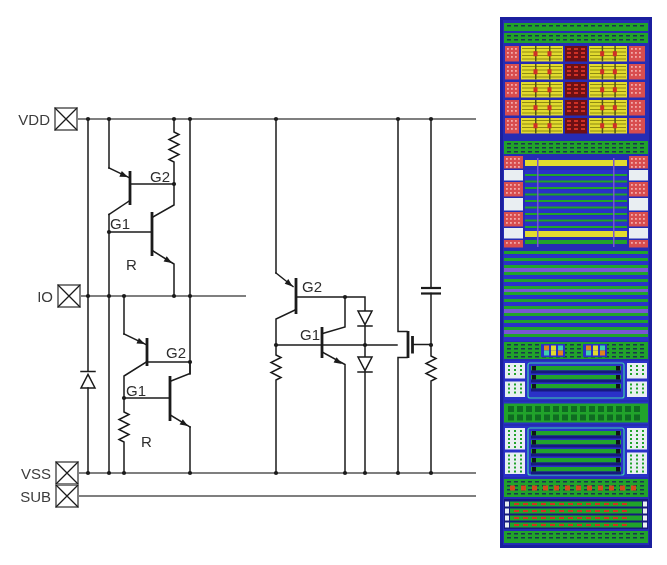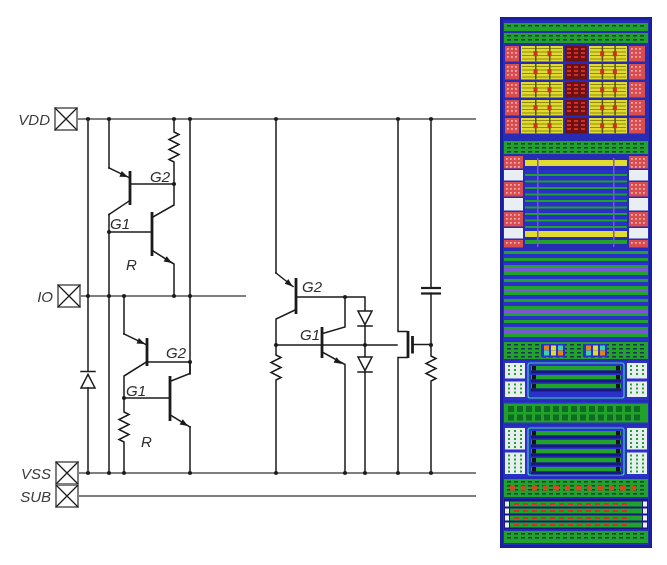--- a/index.html
+++ b/index.html
@@ -1,16 +1,16 @@
 <!DOCTYPE html>
 <html style="--wire: #1b1b1b; --rail: #7f7f7f;"><head>
 <meta charset="utf-8">
 <style>
   html,body{margin:0;padding:0;background:#ffffff;}
-  #stage{position:relative;width:667px;height:565px;background:#ffffff;overflow:hidden;font-style:italic;}
+  #stage{position:relative;width:667px;height:565px;background:#ffffff;overflow:hidden;}
   svg{display:block;}
   text{font-family:"Liberation Sans","DejaVu Sans",sans-serif;}
   .w{stroke:var(--wire,#1b1b1b);stroke-width:1.5;fill:none;stroke-linecap:square;}
   .bar{stroke:var(--wire,#1b1b1b);stroke-width:2.8;fill:none;stroke-linecap:butt;}
   .rail{stroke:var(--rail,#818181);stroke-width:2.2;fill:none;}
   .tbox{stroke:var(--rail,#6f6f6f);stroke-width:2;fill:#ffffff;}
   .tx{stroke:var(--wire,#1b1b1b);stroke-width:1.3;fill:none;}
   .dot{fill:var(--wire,#1b1b1b);}
   .arr{fill:var(--wire,#1b1b1b);stroke:none;}
   .dio{fill:#ffffff;stroke:var(--wire,#1b1b1b);stroke-width:1.5;stroke-linejoin:miter;}

